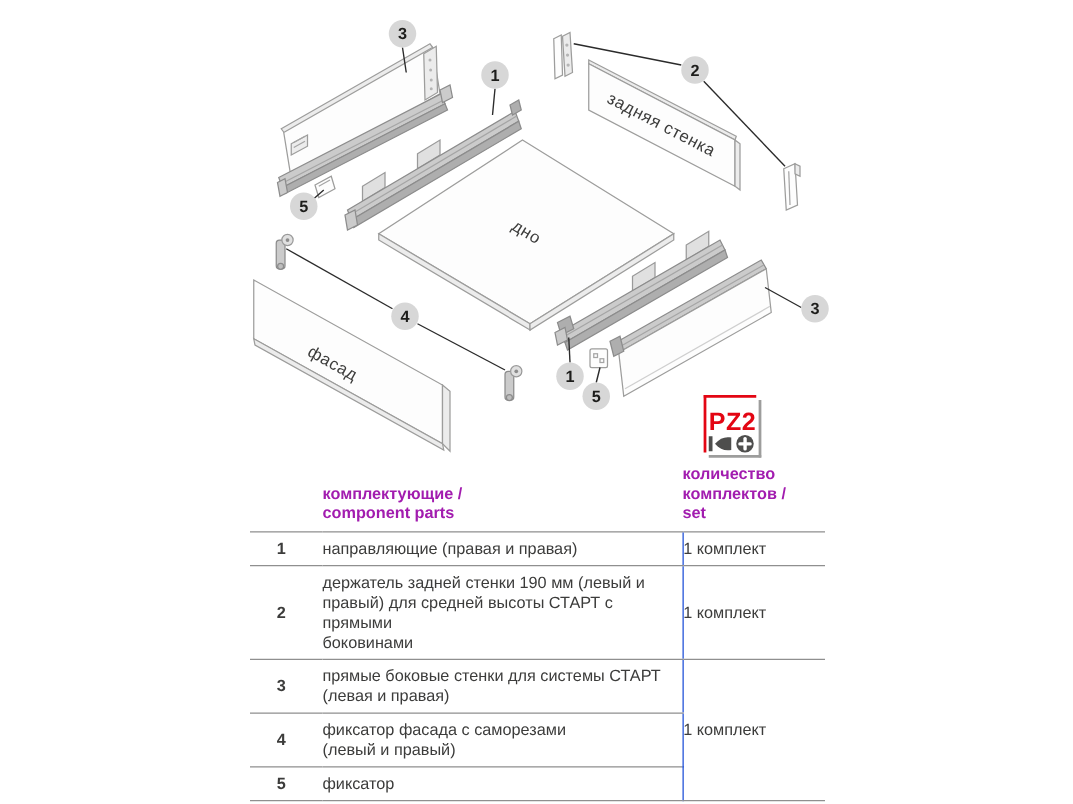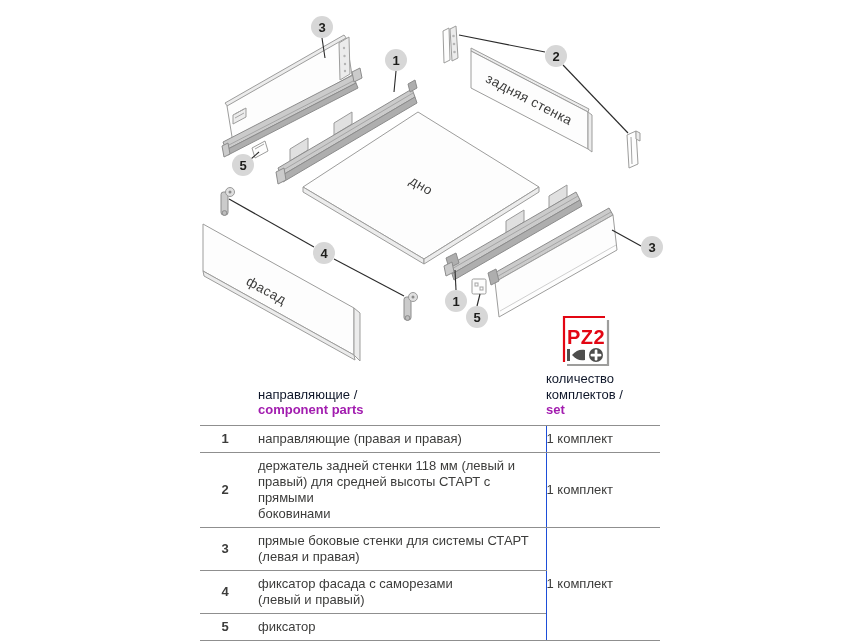--- a/index.html
+++ b/index.html
@@ -22,21 +22,21 @@
   .panel-label{font:13.5px "Liberation Sans",sans-serif;fill:#3c3c3b;text-anchor:middle;letter-spacing:.5px;}
   .pz2-red{stroke:#e30613;stroke-width:2.2;fill:none;}
   .pz2-gray{stroke:#9d9d9c;stroke-width:2.2;fill:none;}
   .pz2-label{font:bold 20px "Liberation Sans",sans-serif;fill:#e30613;text-anchor:middle;letter-spacing:.5px;}
   .bit{fill:#4e4e4d;}
   
   #table-wrap{position:absolute;left:200px;top:371px;width:460px;}
   table.parts{border-collapse:collapse;width:460px;table-layout:fixed;color:#3c3c3b;}
   table.parts thead th{vertical-align:bottom;text-align:left;border-bottom:1px solid #8f8f8f;
     padding:0 0 7px 0;font-weight:normal;}
-  .hdr-ru{color:#0f172a;font-weight:normal;font-size:13px;line-height:1.2;}
+  .hdr-ru{color:#a21caf;font-weight:bold;font-size:13px;line-height:1.2;}
   .hdr-en{color:#a21caf;font-weight:bold;font-size:13px;line-height:1.2;}
   table.parts tbody td{border-bottom:1px solid #8f8f8f;font-size:13px;line-height:1.23;
     padding:5px 8px 5px 0;vertical-align:middle;white-space:pre-line;}
   td.num{text-align:center;font-weight:bold;font-size:14px;padding:5px 0;}
   td.qty,th.qty-h{border-left:1px solid #1d4ed8;padding-left:10px;}
   th.qty-h{border-left:none;padding-left:10px;}
 </style>
 </head>
 <body>
 
@@ -214,38 +214,38 @@
     <table class="parts">
       <colgroup>
           <col style="width:58px">
           <col style="width:288px">
           <col style="width:114px">
         </colgroup>
       <thead>
         <tr>
           <th></th>
           <th>
-            <div class="hdr-ru">направляющие /</div>
+            <div class="hdr-ru">комплектующие /</div>
             <div class="hdr-en">component parts</div>
           </th>
           <th class="qty-h">
             <div class="hdr-ru">количество комплектов /</div>
             <div class="hdr-en">set</div>
           </th>
         </tr>
       </thead>
       <tbody>
         <tr>
           <td class="num">1</td>
           <td>направляющие (правая и правая)</td>
           <td class="qty">1 комплект</td>
         </tr>
         <tr>
           <td class="num">2</td>
-          <td>держатель задней стенки 118 мм (левый и
+          <td>держатель задней стенки 190 мм (левый и
 правый) для средней высоты СТАРТ с прямыми
 боковинами</td>
           <td class="qty">1 комплект</td>
         </tr>
         <tr>
           <td class="num">3</td>
           <td>прямые боковые стенки для системы СТАРТ
 (левая и правая)</td>
           <td class="qty" rowspan="3">1 комплект</td>
         </tr>

